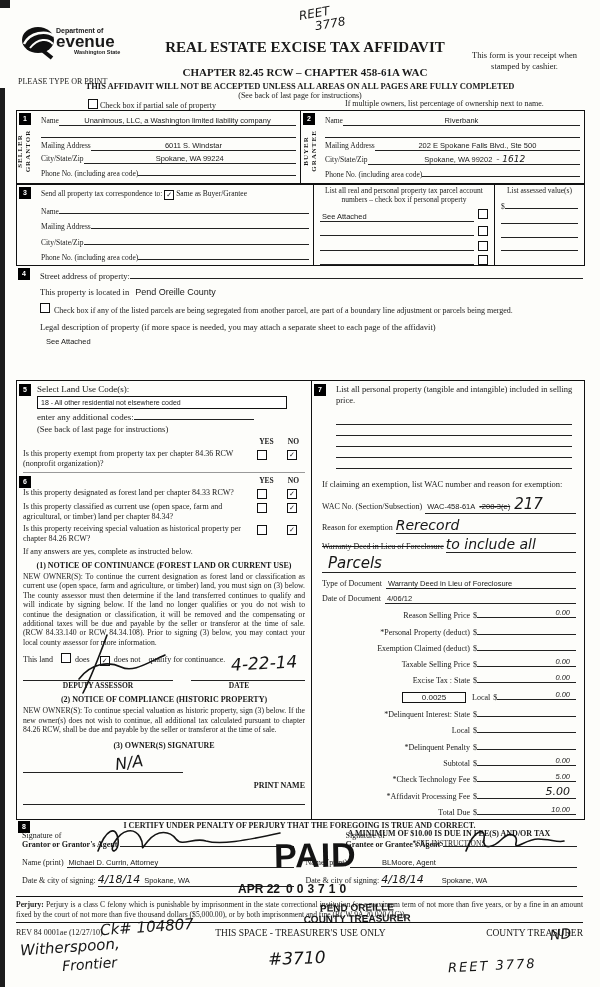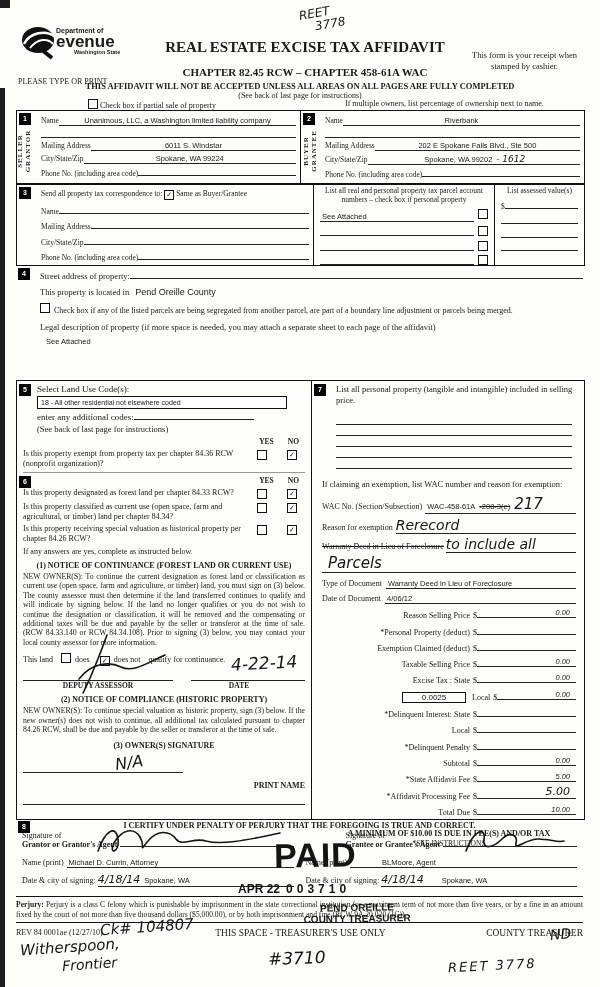--- a/index.html
+++ b/index.html
@@ -454,21 +454,21 @@
           </span>
         </div>
       <div class="fee">
           <span class="feelab">Subtotal</span>
           <span>$</span>
           <span class="ln feeline">
             <i class="feeval">0.00</i>
           </span>
         </div>
       <div class="fee">
-          <span class="feelab">*State Affidavit Fee</span>
+          <span class="feelab">*Check Technology Fee</span>
           <span>$</span>
           <span class="ln feeline">
             <i class="feeval">5.00</i>
           </span>
         </div>
       <div class="fee">
           <span class="feelab">*Affidavit Processing Fee</span>
           <span>$</span>
           <span class="ln feeline">
             <i class="feeval hw" style="font-size:11px;font-family:'DejaVu Sans',sans-serif;">5.00</i>

